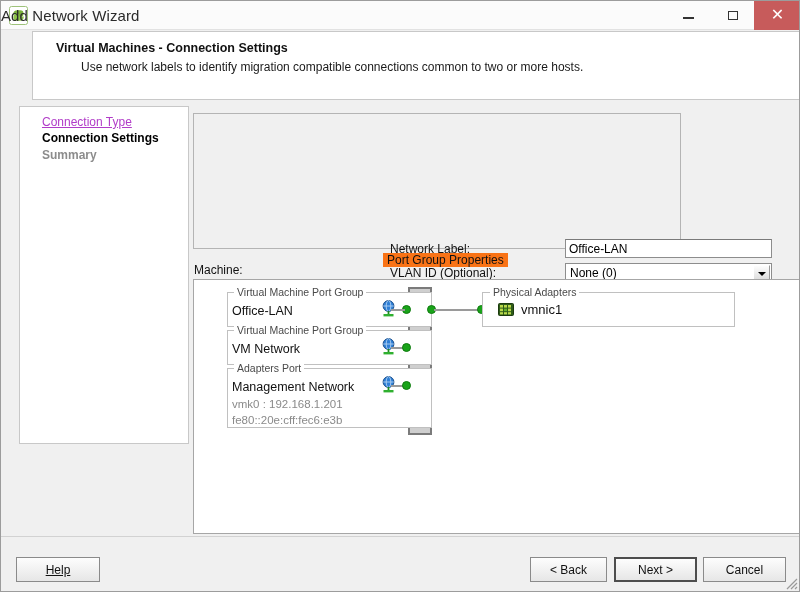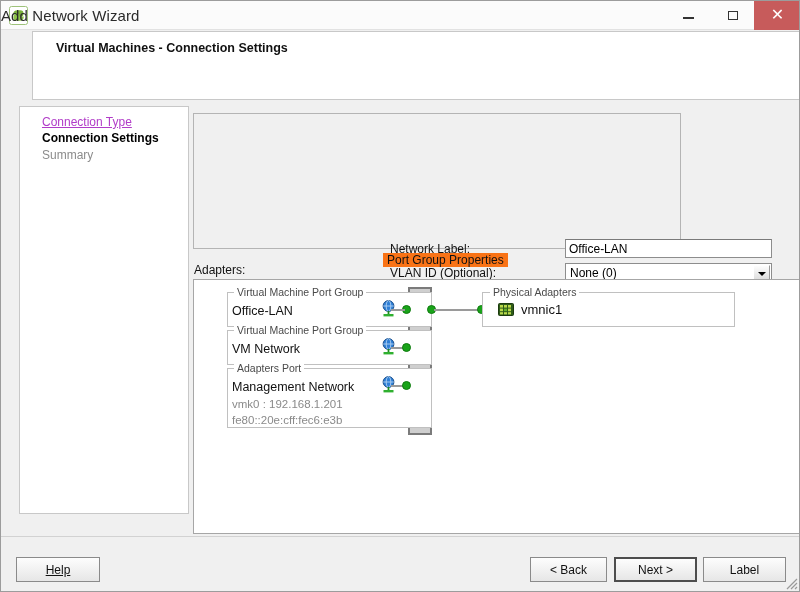--- a/index.html
+++ b/index.html
@@ -114,21 +114,21 @@
     left: 9px; top: 100px;
     width: 782px;
     height: 435px;
   }
 
   
   #sidebar {
     position: absolute;
     left: 9px; top: 5px;
     width: 170px;
-    height: 408px;
+    height: 338px;
     background: #ffffff;
     border: 1px solid #c8c8c8;
     box-sizing: border-box;
   }
   .nav-item {
     position: absolute;
     left: 22px;
     font-size: 12px;
     white-space: nowrap;
   }
@@ -139,20 +139,21 @@
     cursor: pointer;
   }
   .nav-current {
     top: 24px;
     font-weight: bold;
     color: #000;
   }
   .nav-future {
     top: 41px;
     color: #8c8c8c;
+    font-weight: bold;
   }
 
   
   #content {
     position: absolute;
     left: 180px; top: 0px;
     width: 602px;
     height: 435px;
   }
 
@@ -398,20 +399,21 @@
     <button class="winbtn" id="btn-max">
       <span class="glyph-max"></span>
     </button>
     <button class="winbtn" id="btn-close">
       <span class="glyph-close">✕</span>
     </button>
   </div>
 
   <div id="header">
     <div id="header-title">Virtual Machines - Connection Settings</div>
+    <div id="header-sub">Use network labels to identify migration compatible connections common to two or more hosts.</div>
   </div>
 
   <div id="body-area">
 
     <div id="sidebar">
       <div class="nav-item nav-visited">Connection Type</div>
       <div class="nav-item nav-current">Connection Settings</div>
       <div class="nav-item nav-future">Summary</div>
     </div>
 
@@ -424,21 +426,21 @@
       <input id="txt-network" type="text" value="Office-LAN" style="">
 
       <div class="field-label" id="lbl-vlan">VLAN ID (Optional):</div>
       <div id="combo-vlan">
         <span id="combo-vlan-value">None (0)</span>
         <span id="combo-vlan-btn">
           <span id="combo-arrow"></span>
         </span>
       </div>
 
-      <div id="preview-label">Adapters:</div>
+      <div id="preview-label">Machine:</div>
 
       <div id="preview-panel">
 
         <div id="switch-bar"></div>
 
         <div class="pg-box" id="box-1"></div>
         <div class="pg-legend" id="leg-1">Virtual Machine Port Group</div>
         <div class="pg-name" id="name-1">Office-LAN</div>
         <span class="globe-icon" style="left:186px; top:20px;">
           <svg width="17" height="18" viewBox="0 0 17 18">
@@ -518,21 +520,21 @@
     <button class="winbutton" id="btn-help">
       <span class="u">Help</span>
     </button>
     <button class="winbutton" id="btn-next">
       <span>Next &gt;</span>
     </button>
     <button class="winbutton" id="btn-back">
       <span>&lt; Back</span>
     </button>
     <button class="winbutton" id="btn-cancel">
-      <span>Label</span>
+      <span>Cancel</span>
     </button>
 
     <span id="resize-grip">
       <svg width="12" height="12" viewBox="0 0 12 12">
         <path d="M11 1 L1 11 M11 5 L5 11 M11 9 L9 11" stroke="#9a9a9a" stroke-width="1.2" fill="none"></path>
       </svg>
     </span>
   </div>
 
 </div>

